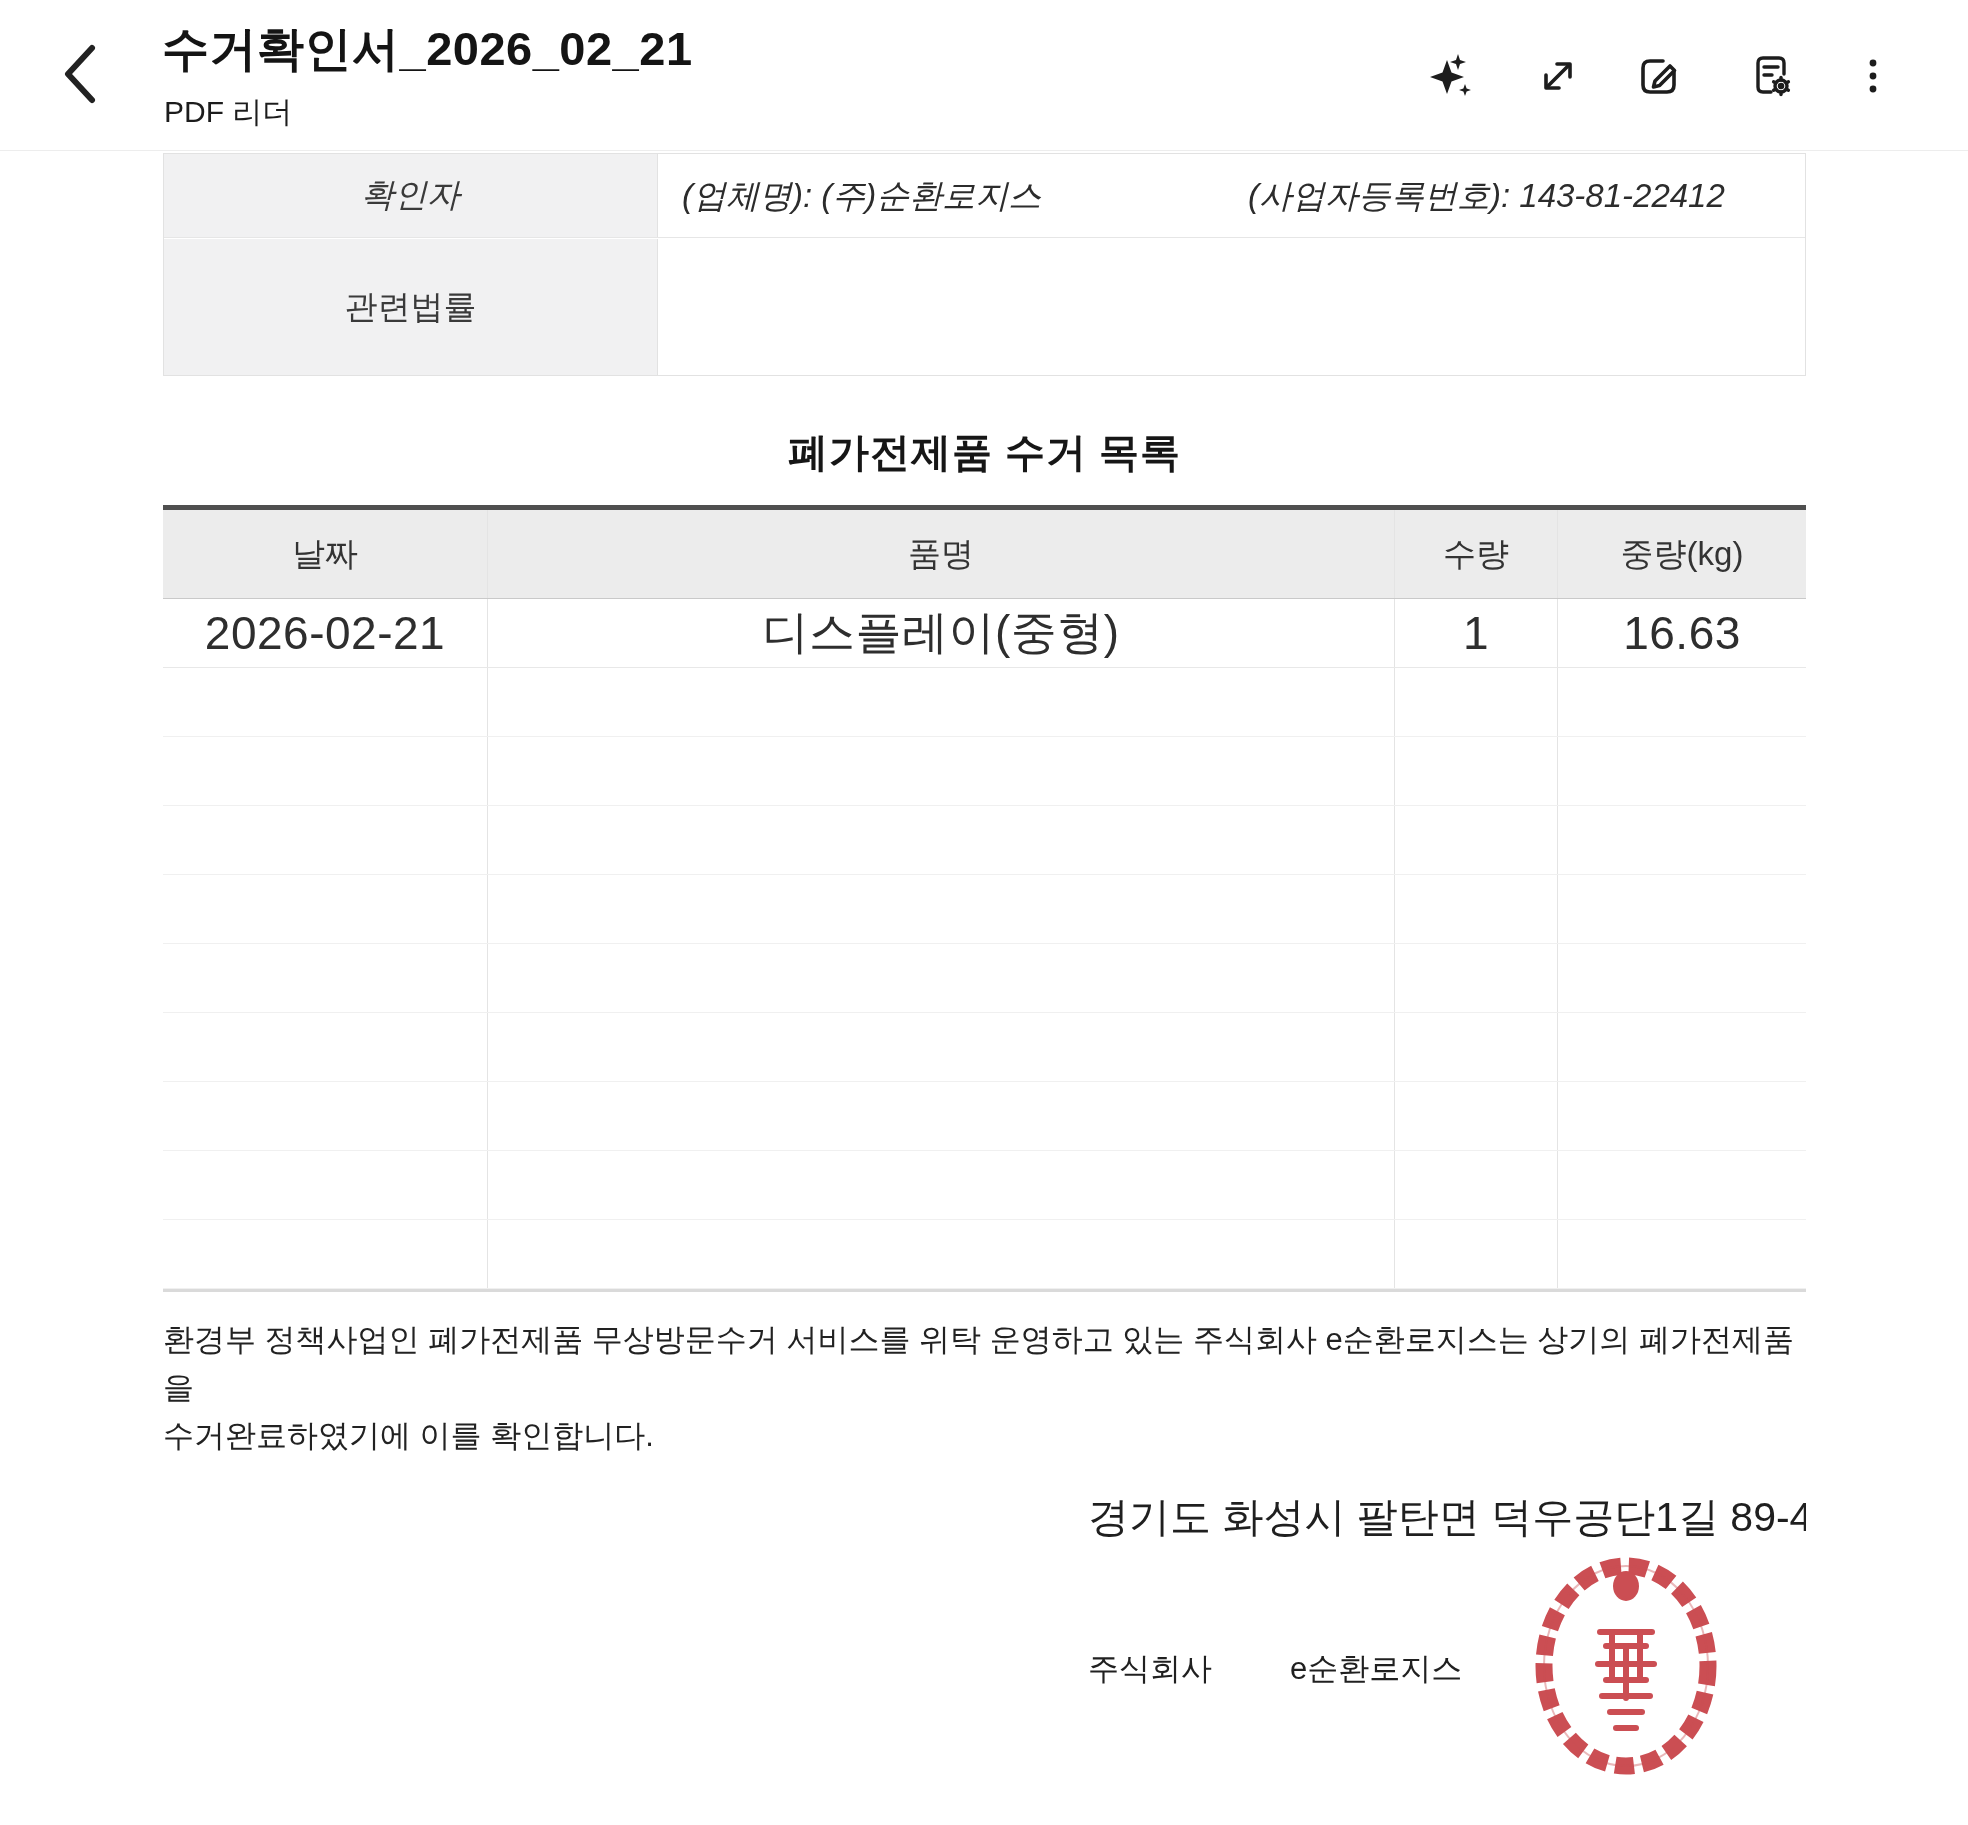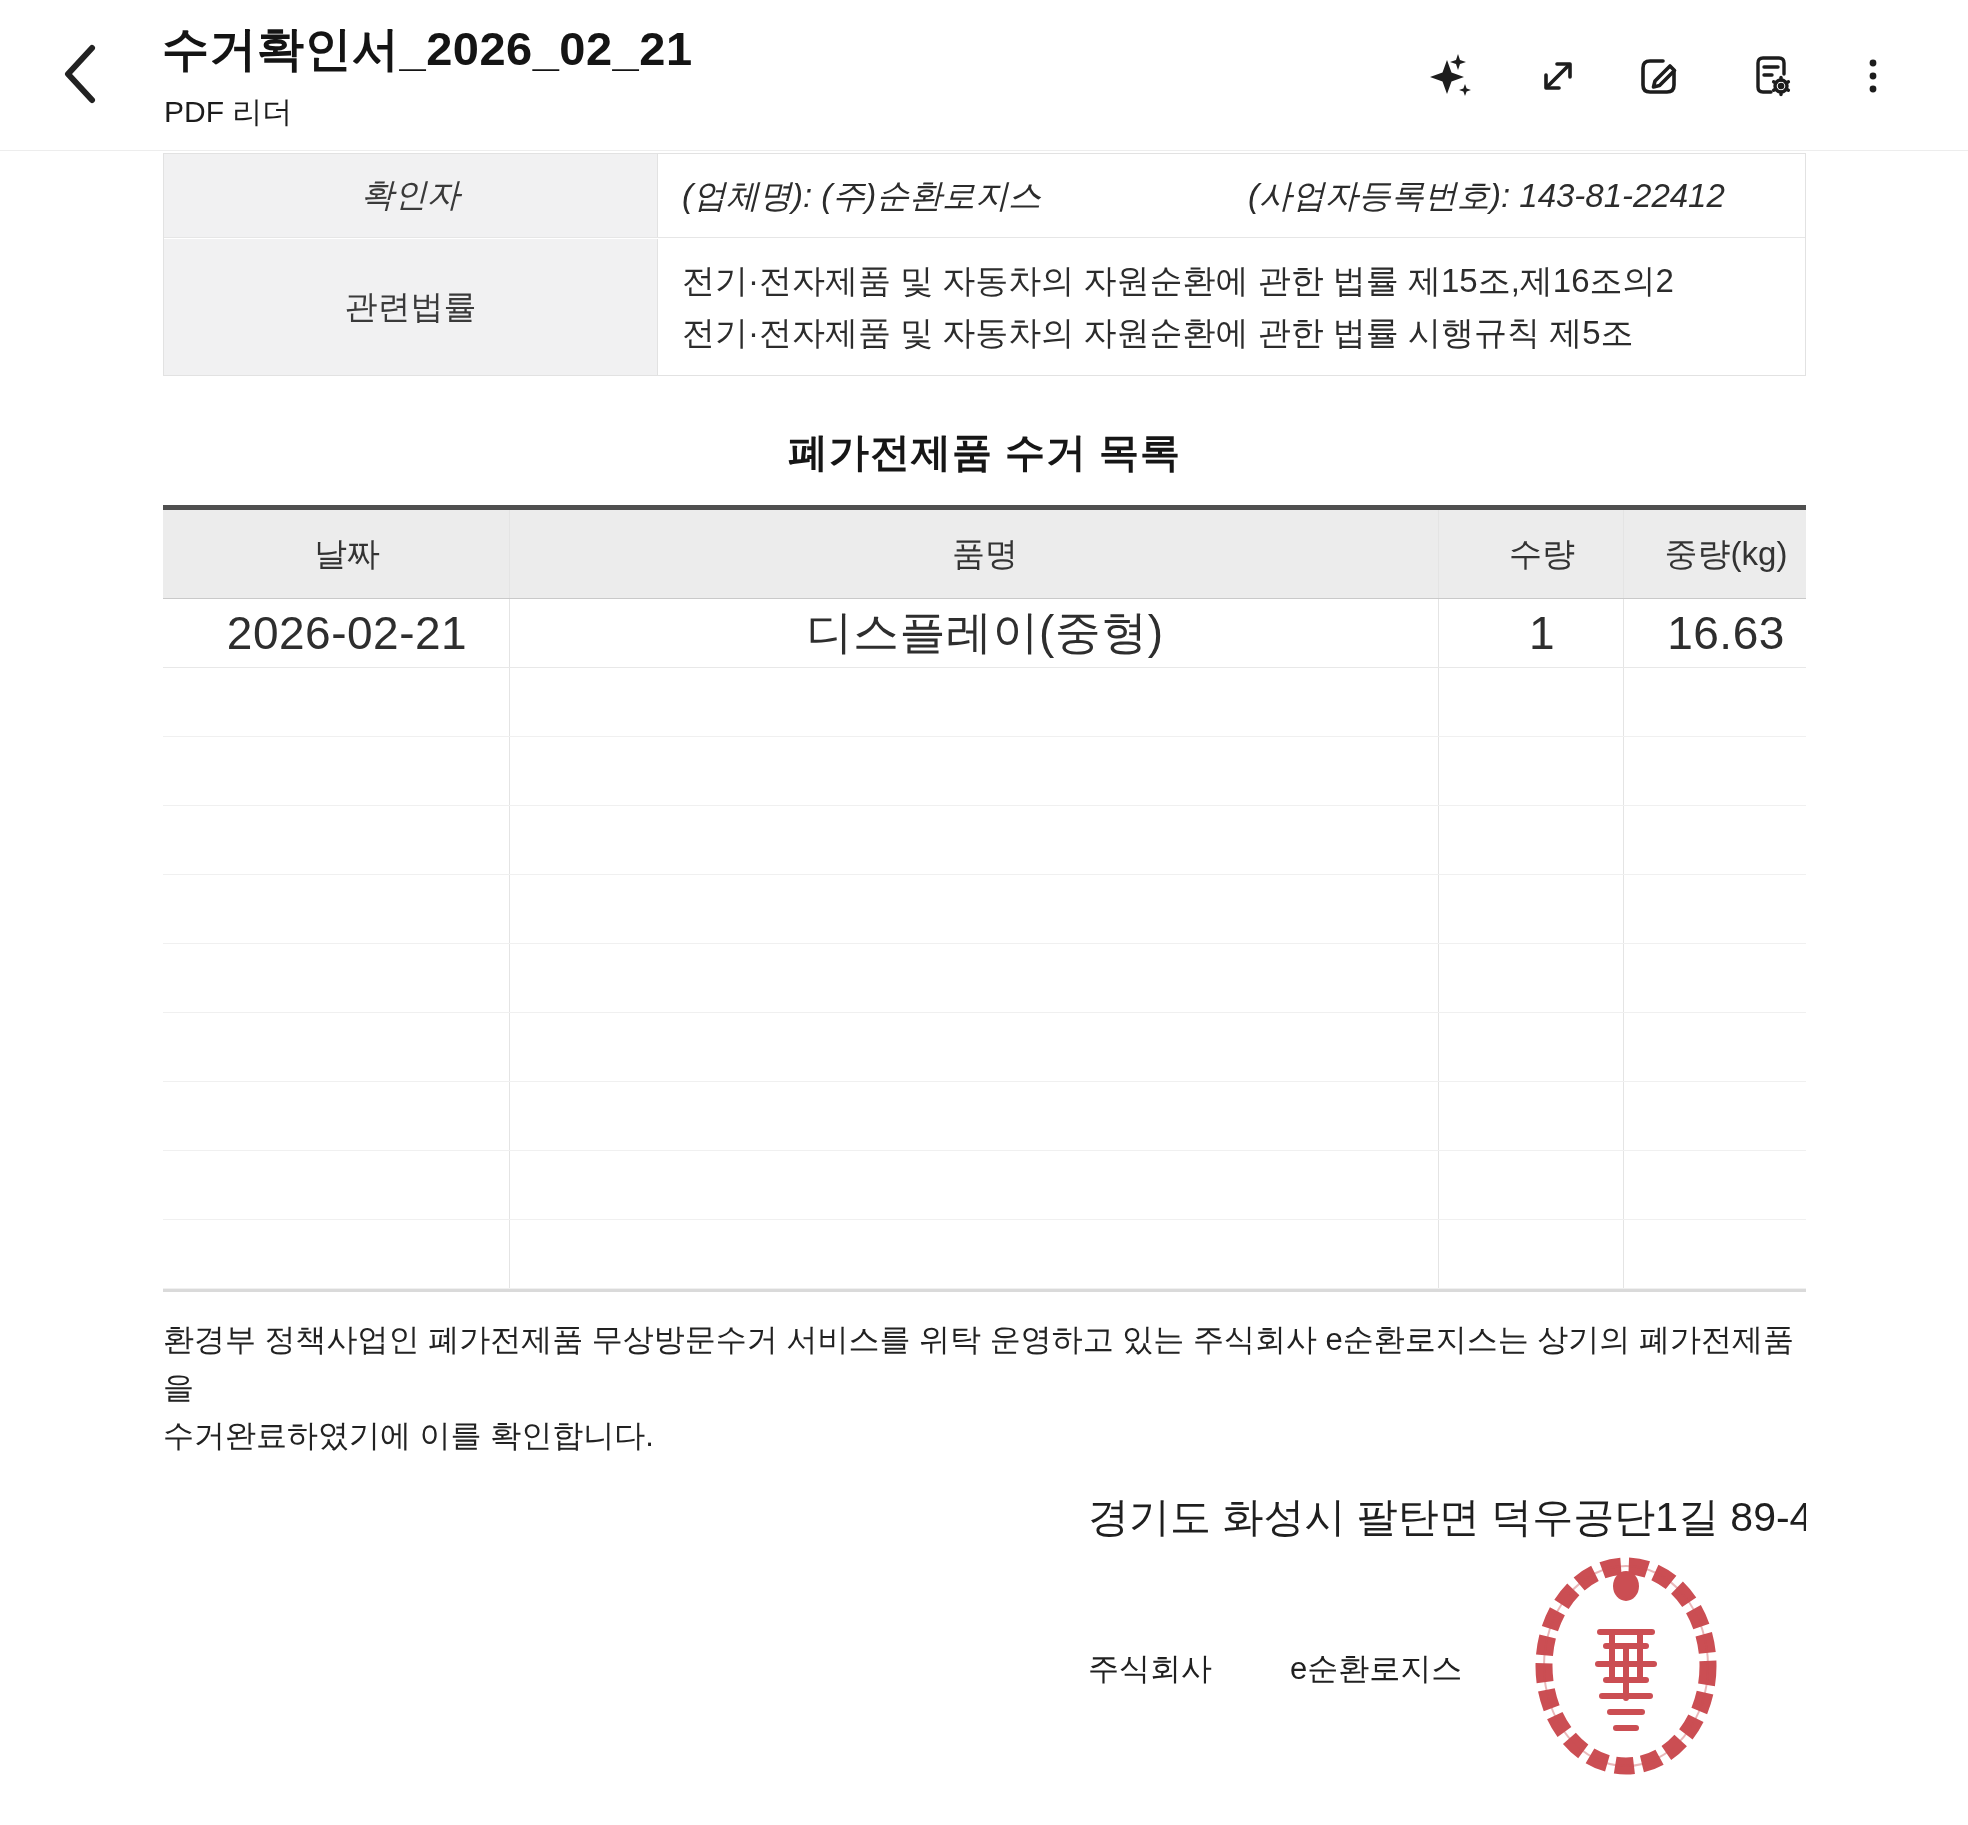--- a/index.html
+++ b/index.html
@@ -37,21 +37,21 @@
   .list-title{position:absolute;left:163px;top:425px;width:1643px;text-align:center;
               font-size:40px;font-weight:700;color:#161616;letter-spacing:1px;}
 
   
   .col-table{position:absolute;left:163px;top:505px;width:1643px;border-top:5px solid #4f4f4f;
              border-bottom:3px solid #dadada;box-sizing:content-box;}
   .ct-row{display:flex;width:100%;}
   .ct-head{height:88px;background:#ececec;border-bottom:1px solid #c9c9c9;}
   .ct-data{height:68px;border-bottom:1px solid #e8e8e8;background:#fff;}
   .ct-empty{height:68px;border-bottom:1px solid #f0f0f0;background:#fff;}
-  .ct-cell{display:flex;align-items:center;justify-content:center;box-sizing:border-box;margin-left:22px;}
+  .ct-cell{display:flex;align-items:center;justify-content:center;box-sizing:border-box;}
   .c1{width:325px;flex:0 0 325px;border-right:1px solid #e4e4e4;}
   .c2{width:907px;flex:0 0 907px;border-right:1px solid #e4e4e4;}
   .c3{width:163px;flex:0 0 163px;border-right:1px solid #e4e4e4;}
   .c4{flex:1;}
   .ct-head .ct-cell{font-size:33px;color:#333;}
   .ct-data .ct-cell{font-size:46px;color:#2e2e2e;letter-spacing:.5px;}
 
   
   .confirm-par{position:absolute;left:163px;top:1316px;width:1640px;font-size:31px;
                line-height:48px;color:#222;}
@@ -123,26 +123,20 @@
   <div class="info-table">
     <div class="it-row it-r1">
       <div class="it-label">확인자</div>
       <div class="it-val">
         <span class="it-company">(업체명): (주)순환로지스</span>
         <span class="it-reg">(사업자등록번호): 143-81-22412</span>
       </div>
     </div>
     <div class="it-row it-r2">
       <div class="it-label">관련법률</div>
-      <div class="it-val">
-        <div class="it-laws">
-          <div>전기·전자제품 및 자동차의 자원순환에 관한 법률 제15조,제16조의2</div>
-          <div>전기·전자제품 및 자동차의 자원순환에 관한 법률 시행규칙 제5조</div>
-        </div>
-      </div>
     </div>
   </div>
 
   <div class="list-title">폐가전제품 수거 목록</div>
 
   <div class="col-table">
     <div class="ct-row ct-head">
       <div class="ct-cell c1">날짜</div>
       <div class="ct-cell c2">품명</div>
       <div class="ct-cell c3">수량</div>

